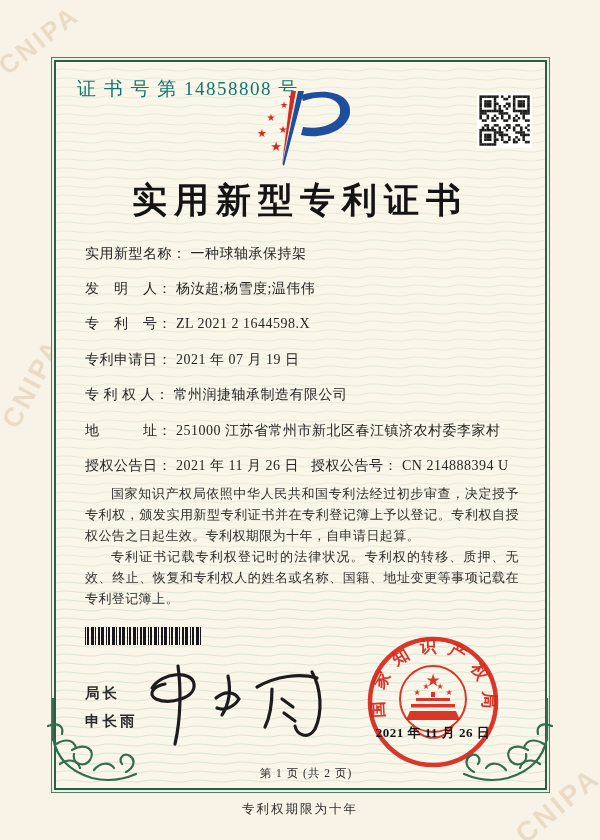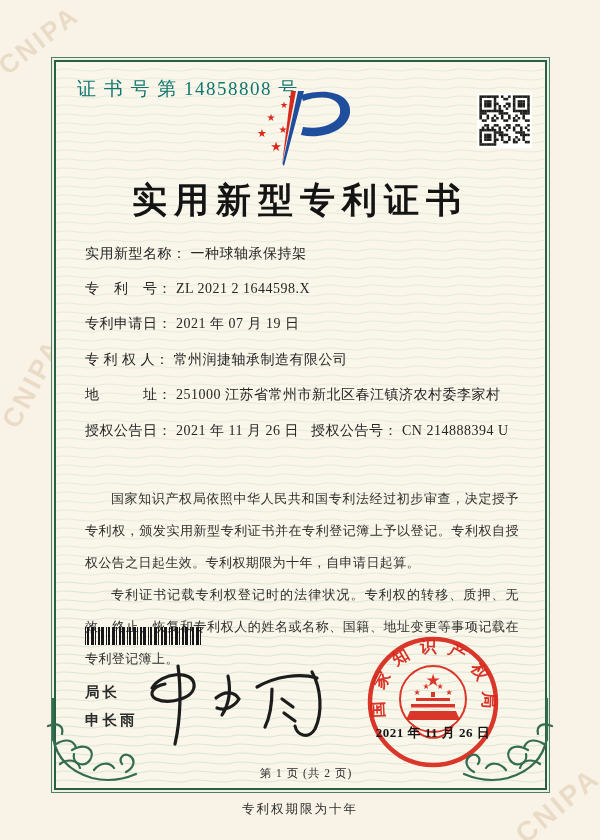--- a/index.html
+++ b/index.html
@@ -34,29 +34,29 @@
   }
   
   .fields{position:absolute;left:85px;top:236px;width:440px;font-size:14px;color:#262626;}
   .field-row{height:35.4px;display:flex;align-items:center;white-space:nowrap;}
   .field-label{letter-spacing:0.5px;}
   .field-value{letter-spacing:0.5px;margin-left:4px;font-family:Liberation Serif, serif;}
   .pair1{width:226px;display:flex;white-space:nowrap;}
   
   .body-text{
     position:absolute;left:85px;top:483px;width:434px;
-    font-size:13px;line-height:32px;text-align:justify;color:#30302e;
+    font-size:13px;line-height:21px;text-align:justify;color:#30302e;
     letter-spacing:0.4px;
   }
   .body-text p{margin:0;text-indent:2em;}
   
   .barcode{position:absolute;left:85px;top:627px;width:158px;height:18px;display:flex;align-items:stretch;}
   .barcode i{display:block;height:100%;}
   
-  .signer{position:absolute;left:85px;top:679px;font-family:Liberation Mono, monospace;
+  .signer{position:absolute;left:85px;top:679px;font-family:Liberation Serif, serif;
     font-size:14.5px;font-weight:700;color:#2b2b2b;letter-spacing:3px;line-height:28px;}
   .signature{position:absolute;left:130px;top:652px;}
   
   .seal{position:absolute;left:364px;top:633px;}
   .seal-date{
     position:absolute;left:360px;top:724px;width:146px;text-align:center;
     font-size:13px;font-weight:700;color:#151515;letter-spacing:0.5px;
   }
   
   .page-num{position:absolute;left:0;top:766px;width:600px;text-align:center;font-size:11.5px;color:#2e2e2e;letter-spacing:1px;padding-left:6px;}
@@ -386,20 +386,24 @@
   </svg>
 
 <div class="title">实用新型专利证书</div>
 
 <div class="fields">
   <div class="field-row">
     <span class="field-label">实用新型名称：</span>
     <span class="field-value">一种球轴承保持架</span>
   </div>
   <div class="field-row">
+    <span class="field-label">发　明　人：</span>
+    <span class="field-value">杨汝超;杨雪度;温伟伟</span>
+  </div>
+  <div class="field-row">
     <span class="field-label">专　利　号：</span>
     <span class="field-value">ZL 2021 2 1644598.X</span>
   </div>
   <div class="field-row">
     <span class="field-label">专利申请日：</span>
     <span class="field-value">2021 年 07 月 19 日</span>
   </div>
   <div class="field-row">
     <span class="field-label">专 利 权 人：</span>
     <span class="field-value">常州润捷轴承制造有限公司</span>

